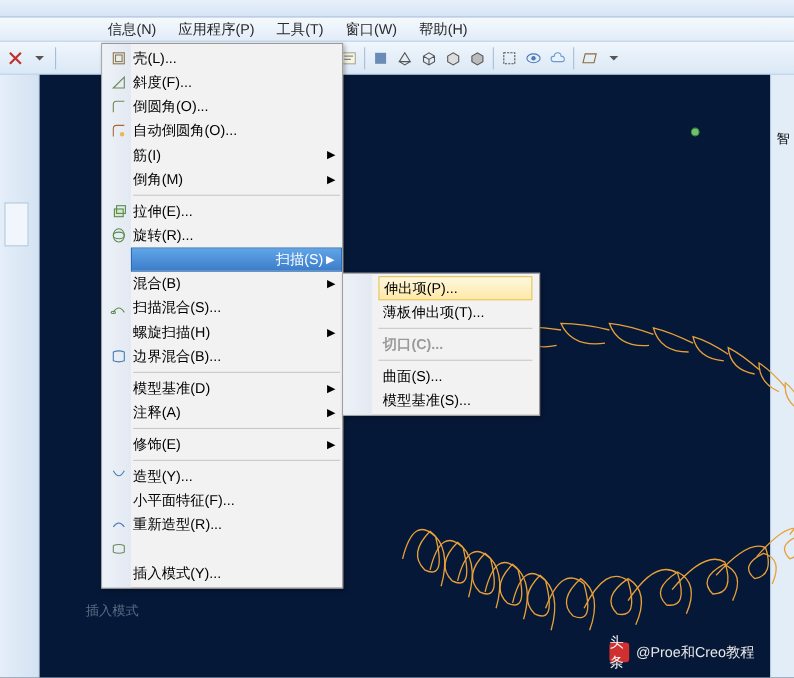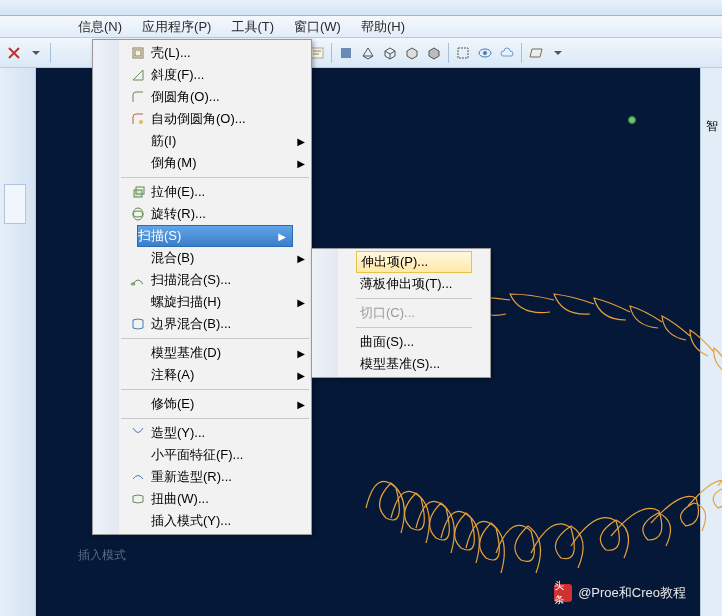--- a/index.html
+++ b/index.html
@@ -1,20 +1,20 @@
 <!DOCTYPE html>
 <html><head>
   <meta charset="utf-8">
   <style>
     * { margin: 0; padding: 0; box-sizing: border-box; font-family: "Microsoft YaHei", SimSun, sans-serif; font-size: 13px; }
     body { width: 722px; height: 616px; background: #dbe9f7; overflow: hidden; position: relative; }
     
     .titlebar { height: 16px; background: linear-gradient(#e8f0fb, #d5e4f5); border-bottom: 1px solid #9db5d1; }
     
-    .menubar { height: 22px; background: linear-gradient(#f5f9fd, #e1ecf9); display: flex; align-items: center; padding-left: 72px; gap: 8px; border-bottom: 1px solid #b8cce0; }
+    .menubar { height: 22px; background: linear-gradient(#f5f9fd, #e1ecf9); display: flex; align-items: center; padding-left: 92px; gap: 8px; border-bottom: 1px solid #b8cce0; }
     .menubar-item { padding: 2px 6px; color: #2a2a2a; cursor: default; }
     
     .toolbar { height: 30px; background: linear-gradient(#f0f6fc, #dae8f6); display: flex; align-items: center; padding: 0 4px; gap: 2px; border-bottom: 1px solid #b8cce0; }
     .tb-btn { width: 20px; height: 20px; display: flex; align-items: center; justify-content: center; border: 1px solid transparent; }
     .tb-btn svg { width: 16px; height: 16px; }
     .tb-sep { width: 1px; height: 20px; background: #a8bdd6; margin: 0 2px; }
     
     .workspace { position: relative; height: 548px; display: flex; }
     .left-panel { width: 36px; background: linear-gradient(90deg, #e5eef9, #d4e2f2); border-right: 1px solid #b8cce0; }
     .left-tab { position: absolute; left: 4px; top: 116px; width: 22px; background: #f0f6fc; border: 1px solid #b0c6de; }
@@ -23,39 +23,39 @@
     .right-col { width: 22px; background: #e2edf8; border-left: 1px solid #b8cce0; }
     .right-label { position: absolute; right: 4px; top: 50px; font-size: 12px; }
     .indicator { position: absolute; right: 64px; top: 48px; width: 8px; height: 8px; border-radius: 50%; background: #6fc06f; border: 1px solid #3a8a3a; }
     
     .spring { position: absolute; left: 310px; top: 160px; }
     
     .context-menu { position: absolute; left: 92px; top: 39px; width: 220px; background: #f2f2f2; border: 1px solid #999; box-shadow: 2px 2px 4px rgba(0,0,0,0.3); }
     .cm-inner { display: flex; }
     .cm-gutter { width: 26px; background: linear-gradient(90deg, #eef2f8, #e3e9f2); }
     .cm-items { flex: 1; padding: 2px 0; }
-    .cm-item { display: flex; align-items: center; height: 22px; padding: 0 18px 0 4px; position: relative; cursor: default; margin-left: 30px; }
-    .cm-item.highlighted { background: linear-gradient(#5fa5e8, #3c7dc9); color: #fff; border: 1px solid #2b6db5; margin: 0 18px; padding: 0 16px 0 2px; }
+    .cm-item { display: flex; align-items: center; height: 22px; padding: 0 18px 0 4px; position: relative; cursor: default; }
+    .cm-item.highlighted { background: linear-gradient(#5fa5e8, #3c7dc9); color: #fff; border: 1px solid #2b6db5; margin: 0 0; padding: 0 16px 0 2px; text-align: right; }
     .cm-icon { width: 18px; height: 18px; margin-right: 4px; margin-left: -24px; display: flex; align-items: center; justify-content: center; }
     .cm-label { flex: 1; white-space: nowrap; }
     .cm-arrow { position: absolute; right: 6px; font-size: 10px; }
     .cm-sep { height: 1px; background: #c8c8c8; margin: 3px 2px 3px 2px; }
     
     .submenu { position: absolute; left: 311px; top: 248px; width: 180px; background: #f2f2f2; border: 1px solid #999; box-shadow: 2px 2px 4px rgba(0,0,0,0.3); }
     .sm-inner { display: flex; }
     .sm-gutter { width: 26px; background: linear-gradient(90deg, #eef2f8, #e3e9f2); }
-    .sm-items { flex: 1; padding: 2px 16px; }
+    .sm-items { flex: 1; padding: 2px 4px; }
     .sm-item { display: flex; align-items: center; height: 22px; padding: 0 6px; cursor: default; }
     .sm-item.highlighted { background: linear-gradient(#fff8df, #ffe9a8); border: 1px solid #e8c34c; margin: 0 2px; padding: 0 4px; }
-    .sm-item.disabled { color: #9a9a9a; }
+    .sm-item.disabled { color: #9a9a9a; font-weight: bold; }
     .sm-sep { height: 1px; background: #c8c8c8; margin: 3px 2px; }
     
     .status-text { position: absolute; left: 42px; bottom: 52px; color: #5a6b84; font-size: 12px; }
     .watermark { position: absolute; right: 14px; bottom: 14px; color: #e8e8e8; font-size: 14px; display: flex; align-items: center; gap: 6px; }
-    .wm-logo { width: 18px; height: 18px; border-radius: 3px; background: #d03030; color: #fff; font-size: 10px; display: flex; align-items: center; justify-content: center; }
+    .wm-logo { width: 18px; height: 18px; border-radius: 3px; background: #d03030; color: #fff; font-size: 13px; display: flex; align-items: center; justify-content: center; }
   </style>
 </head>
 <body>
 
 <div class="titlebar"></div>
 
 <div class="menubar">
   <span class="menubar-item">信息(N)</span>
   <span class="menubar-item">应用程序(P)</span>
   <span class="menubar-item">工具(T)</span>
@@ -347,21 +347,20 @@
             </svg>
           </span>
           <span class="cm-label">重新造型(R)...</span>
         </div>
         <div class="cm-item">
           <span class="cm-icon">
             <svg width="16" height="16" viewBox="0 0 16 16">
               <path d="M3 5 Q8 3 13 5 M3 11 Q8 13 13 11 M3 5 L3 11 M13 5 L13 11" fill="none" stroke="#6a8a5a"></path>
             </svg>
           </span>
-          <span class="cm-label">扭曲(W)...</span>
         </div>
         <div class="cm-item">
           <span class="cm-icon"></span>
           <span class="cm-label">插入模式(Y)...</span>
         </div>
       </div>
   </div>
 </div>
 
 <div class="submenu">

